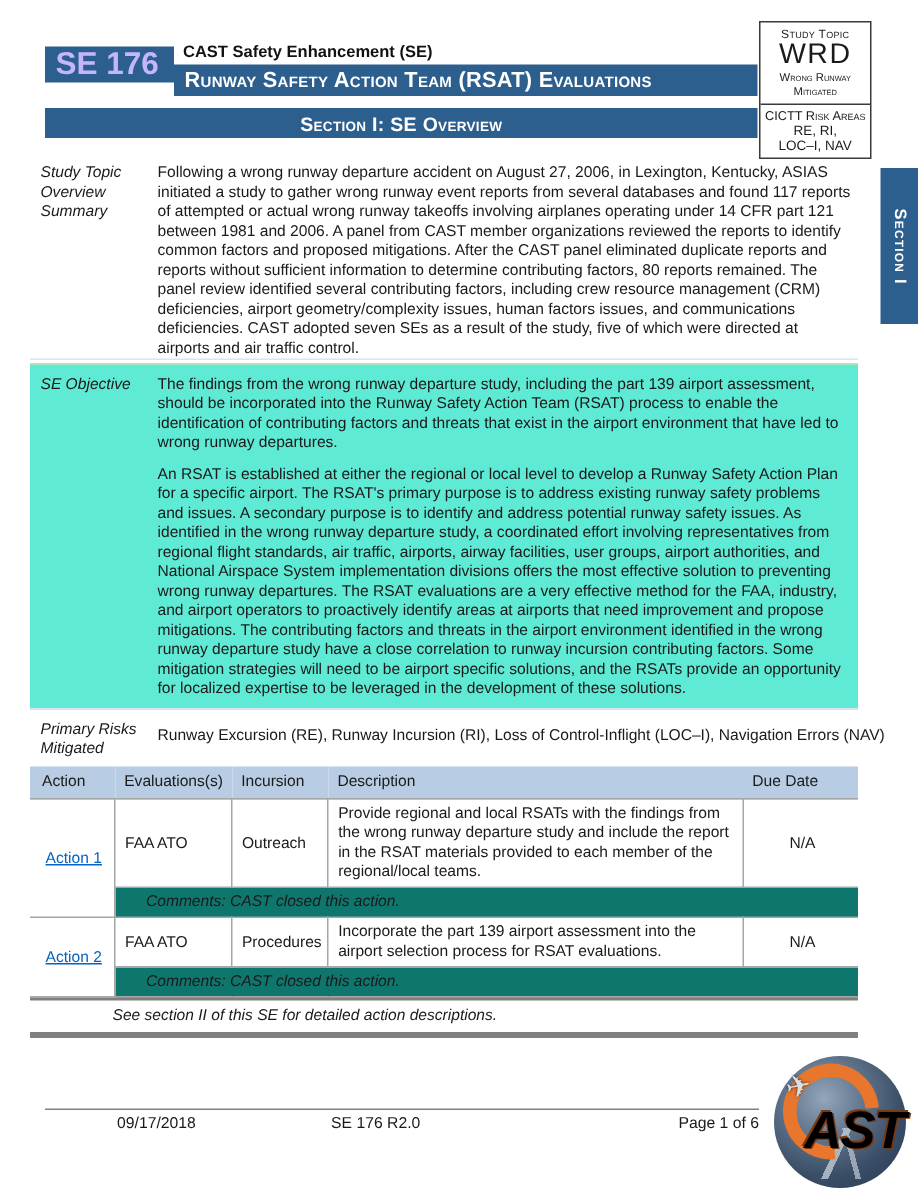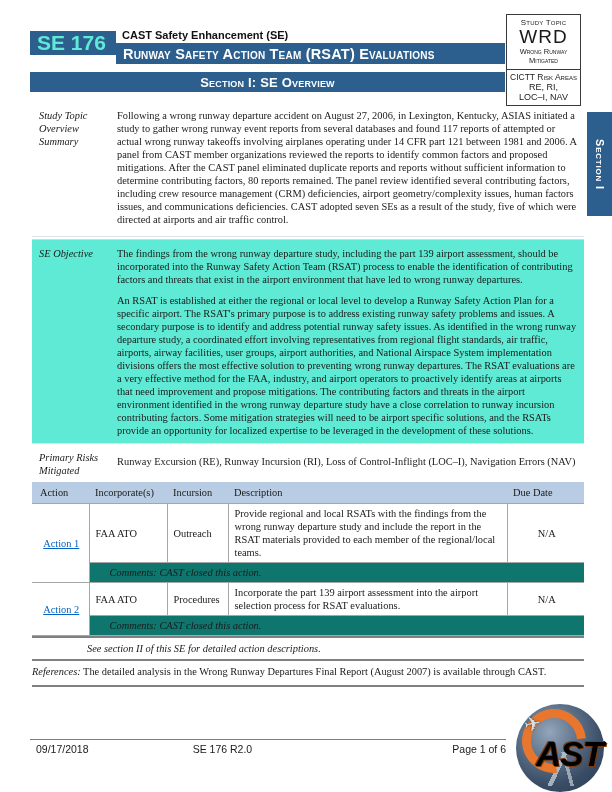--- a/index.html
+++ b/index.html
@@ -9,21 +9,21 @@
     width:612px; height:792px;
     margin:0 auto;
     background:#ffffff;
     font-family:"Liberation Sans", sans-serif;
     color:#1a1a1a;
     overflow:hidden;
   }
   
   .se-box {
     position:absolute; left:30px; top:31px; width:86px; height:24px;
-    background:#2d5f8e; color:#5eead4;
+    background:#2d5f8e; color:#c4b5fd;
     font-size:21px; font-weight:bold;
     display:flex; align-items:center; padding-left:7px;
   }
   .doc-type {
     position:absolute; left:122px; top:29px;
     font-size:11px; font-weight:bold; color:#111;
   }
   .title-bar {
     position:absolute; left:116px; top:43px; width:389px; height:21px;
     background:#2d5f8e; color:#fff;
@@ -54,22 +54,22 @@
   
   .side-tab {
     position:absolute; right:0; top:112px; width:25px; height:104px;
     background:#2d5f8e; color:#fff;
     writing-mode:vertical-rl;
     font-variant:small-caps; font-weight:bold; font-size:11px; letter-spacing:0.8px;
     display:flex; align-items:center; justify-content:center;
   }
   
   .body-col {
-    position:absolute; left:32px; top:106px; width:552px;
-    font-size:10.4px; line-height:13px;font-family:Liberation Serif, serif;
+    position:absolute; left:20px; top:106px; width:552px;
+    font-size:10.4px; line-height:13px;
   }
   .sec-row { display:flex; }
   .sec-label {
     width:85px; flex:0 0 85px;
     font-style:italic; padding:3px 6px 0 7px;
   }
   .sec-content { flex:1; padding-top:3px; }
   .overview-row { min-height:131px; border-bottom:1px solid #d9e4f0; }
   .overview-row .sec-content { padding-right:4px; }
   .objective-row {
@@ -115,21 +115,21 @@
   .references .ref-label { font-style:italic; }
   
   .footer-rule {
     position:absolute; left:30px; top:739px; width:476px;
     border-top:1.5px solid #808080;
   }
   .footer-text {
     position:absolute; left:30px; top:743px; width:476px;
     font-size:10.5px; display:flex;
   }
-  .footer-text .f-date { flex:1; text-align:left; padding-left:6px; }
+  .footer-text .f-date { flex:1; text-align:left; padding-left:6px;margin-left:42px; }
   .footer-text .f-doc  { flex:1; text-align:left; }
   .footer-text .f-page { flex:1; text-align:right; }
   
   .cast-logo {
     position:absolute; left:516px; top:704px; width:88px; height:88px;
   }
   .logo-circle {
     position:absolute; inset:0; border-radius:50%;
     background:radial-gradient(circle at 38% 32%, #93a6ba 0%, #5d7189 35%, #3a4d66 65%, #273a52 100%);
     overflow:hidden;
@@ -216,21 +216,21 @@
       <colgroup>
         <col class="c-action">
           <col class="c-org">
           <col class="c-strat">
           <col class="c-desc">
           <col class="c-due">
       </colgroup>
       <tbody>
           <tr>
         <th class="th-action">Action</th>
-        <th>Incorporate(s)</th>
+        <th>Evaluations(s)</th>
         <th>Incursion</th>
         <th>Description</th>
         <th>Due Date</th>
       </tr>
       <tr>
         <td class="cell-action" rowspan="2">
           <a href="#" class="action-link">Action 1</a>
         </td>
         <td>FAA ATO</td>
         <td>Outreach</td>
@@ -251,23 +251,20 @@
       </tr>
       <tr class="comments-row">
         <td colspan="4">Comments:  CAST closed this action.</td>
       </tr>
     </tbody>
       </table>
 
     <div class="rule"></div>
     <div class="see-note">See section II of this SE for detailed action descriptions.</div>
     <div class="rule"></div>
-    <div class="references">
-      <span class="ref-label">References:</span><span>  The detailed analysis in the Wrong Runway Departures Final Report (August 2007) is available through CAST.</span>
-    </div>
     <div class="rule"></div>
 
   </div>
 
   <div class="footer-rule"></div>
   <div class="footer-text">
     <span class="f-date">09/17/2018</span>
     <span class="f-doc">SE 176 R2.0</span>
     <span class="f-page">Page 1 of 6</span>
   </div>

